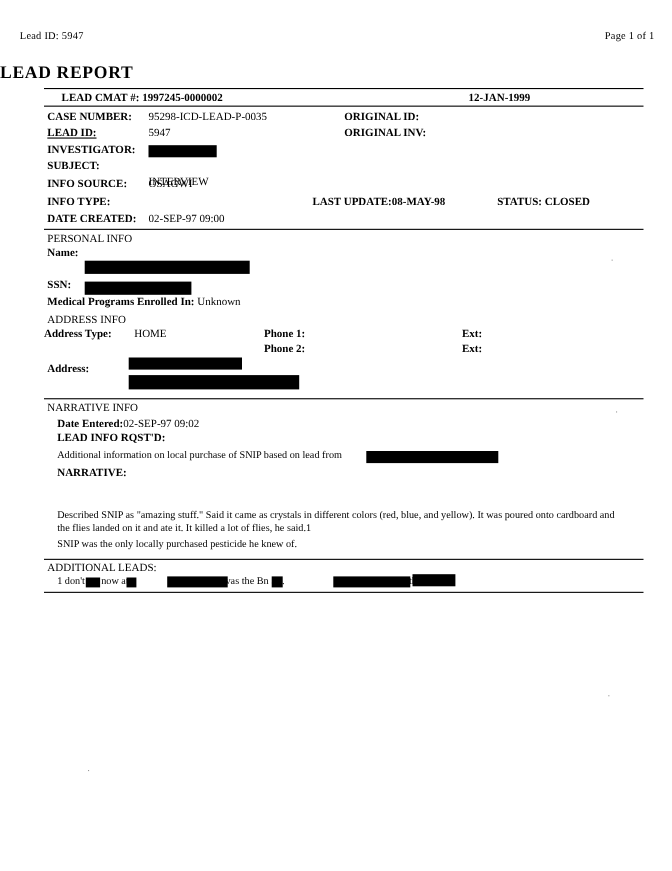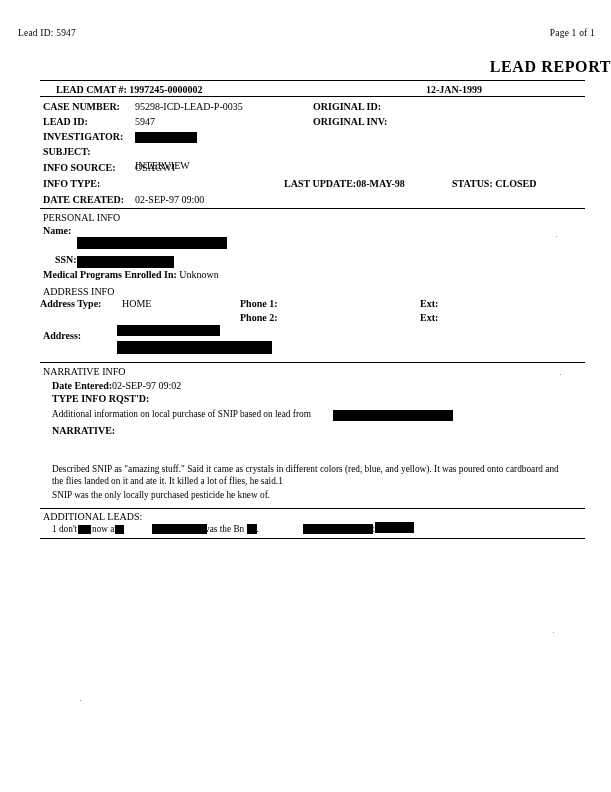--- a/index.html
+++ b/index.html
@@ -29,21 +29,21 @@
   }
   .hdr-right {
     position: absolute;
     right: 16px; top: 28px;
     font-size: 9.5px;
     letter-spacing: .2px;
   }
   .title {
     position: absolute;
     left: 0; right: 0; top: 58px;
-    text-align: right;
+    text-align: left;
     font-size: 16px;
     font-weight: bold;
     letter-spacing: .6px;
   }
   .cmat-row {
     position: absolute;
     left: 56px; top: 84px;
     width: 545px;
     font-size: 10px;
     font-weight: bold;
@@ -109,21 +109,21 @@
   <hr class="rule" style="left:40px; top:80px; width:545px;">
   <hr class="rule" style="left:40px; top:96px; width:545px;">
 
   <div class="field" style="left:43px; top:101px;">
     <span class="lbl">CASE NUMBER:</span>
   </div>
   <div class="field val" style="left:135px; top:101px;">95298-ICD-LEAD-P-0035</div>
   <div class="field lbl" style="left:313px; top:101px;">ORIGINAL ID:</div>
   <div class="field val" style="left:420px; top:101px;"></div>
 
-  <div class="field lbl" style="left:43px; top:116px;">LEAD ID:</div>
+  <div class="field lbl" style="left:43px; top:116px;text-decoration:underline;">LEAD ID:</div>
   <div class="field val" style="left:135px; top:116px;">5947</div>
   <div class="field lbl" style="left:313px; top:116px;">ORIGINAL INV:</div>
   <div class="field val" style="left:420px; top:116px;"></div>
 
   <div class="field lbl" style="left:43px; top:131px;">INVESTIGATOR:</div>
 
   <div class="field lbl" style="left:43px; top:146px;">SUBJECT:</div>
 
   <div class="field lbl" style="left:43px; top:162px;">INFO SOURCE:</div>
   <div class="field val" style="left:135px; top:162px;">OSAGWI</div>
@@ -133,21 +133,21 @@
   <div class="field lbl" style="left:284px; top:178px;">LAST UPDATE:08-MAY-98</div>
   <div class="field lbl" style="left:452px; top:178px;">STATUS: CLOSED</div>
 
   <div class="field lbl" style="left:43px; top:194px;">DATE CREATED:</div>
   <div class="field val" style="left:135px; top:194px;text-align:center;">02-SEP-97 09:00</div>
 
   <hr class="rule" style="left:40px; top:208px; width:545px;">
 
   <div class="sec-title" style="left:43px; top:212px;">PERSONAL INFO</div>
   <div class="field lbl" style="left:43px; top:225px;">Name:</div>
-  <div class="field lbl" style="left:55px; top:254px;">SSN:</div>
+  <div class="field lbl" style="left:43px; top:254px;">SSN:</div>
 
   <div class="field" style="left:43px; top:269px;">
     <span class="lbl">Medical  Programs  Enrolled  In:</span>
     <span class="val">Unknown</span>
   </div>
 
   <div class="sec-title" style="left:43px; top:286px;">ADDRESS INFO</div>
   <div class="field lbl" style="left:40px; top:298px;">Address Type:</div>
   <div class="field val" style="left:122px; top:298px;">HOME</div>
   <div class="field lbl" style="left:240px; top:298px;">Phone 1:</div>
@@ -157,21 +157,21 @@
   <div class="field lbl" style="left:43px; top:330px;">Address:</div>
 
   <hr class="rule" style="left:40px; top:362px; width:545px;">
 
   <div class="sec-title" style="left:43px; top:366px;">NARRATIVE INFO</div>
 
   <div class="field" style="left:52px; top:380px;">
     <span class="lbl">Date Entered:</span><span class="val">02-SEP-97 09:02</span>
   </div>
 
-  <div class="field lbl" style="left:52px; top:393px;">TYPE INFO RQST'D:</div>
+  <div class="field lbl" style="left:52px; top:393px;">LEAD INFO RQST'D:</div>
   <div class="narr-text" style="left:52px; top:409px;">Additional information on local purchase of SNIP based on lead from</div>
 
   <div class="field lbl" style="left:52px; top:425px;">NARRATIVE:</div>
 
   <div class="narr-text" style="left:52px; top:464px;">Described SNIP as "amazing stuff."  Said it came as crystals in different colors (red, blue, and yellow).  It was poured onto cardboard and the flies landed on it and ate it.  It killed a lot of flies, he said.1</div>
   <div class="narr-text" style="left:52px; top:490px;">SNIP was the only locally purchased pesticide he knew of.</div>
 
   <hr class="rule" style="left:40px; top:508px; width:545px;">
 
   <div class="sec-title" style="left:43px; top:511px;">ADDITIONAL LEADS:</div>

